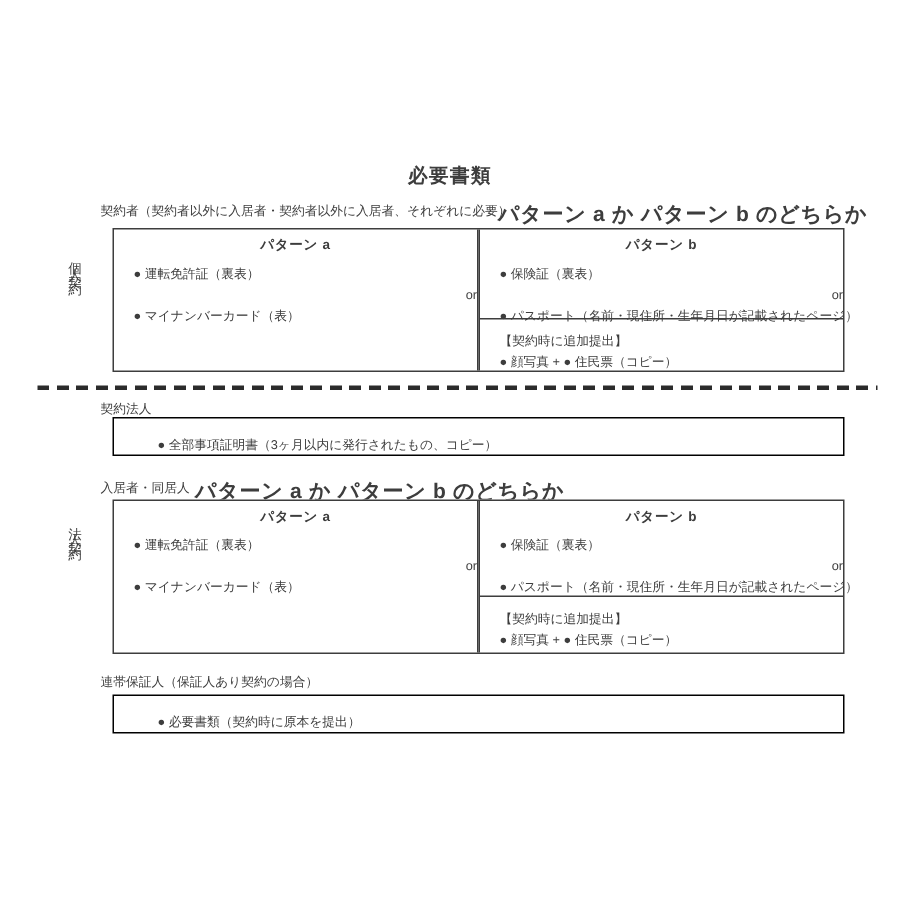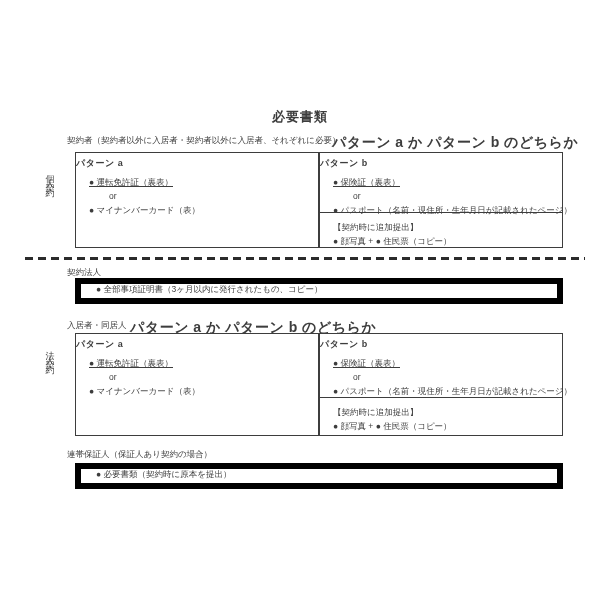--- a/index.html
+++ b/index.html
@@ -51,55 +51,56 @@
     left: 75px;
     width: 488px;
     display: flex;
     border: 1px solid #3d3d3d;
     background: #fff;
   }
   .doc-table .cell { width: 50%; font-size: 8.5px; }
   .doc-table .cell.left  { border-right: 1px solid #3d3d3d; }
   .doc-table .cell.right { border-left: 1px solid #3d3d3d; display: flex; flex-direction: column; }
   .cell-header {
+    text-align: center;
     font-weight: bold;
     font-size: 9px;
     padding-top: 4px;
     letter-spacing: 0.5px;
   }
   .item {
     padding-left: 13px;
     line-height: 14px;
     white-space: nowrap;
   }
-  .item.first { margin-top: 5px; text-decoration: underline; }
-  .item.or { padding-left: 33px; }
+  .item.first { margin-top: 5px; }
+  .item.or { padding-left: 33px; text-align: right; }
   .sub-top { border-bottom: 1px solid #3d3d3d; }
   .t1 { top: 152px; height: 96px; }
   .t1 .sub-top { height: 60px; }
   .t2 { top: 333px; height: 103px; }
   .t2 .sub-top { height: 64px; }
   .sub-bottom { padding-top: 7px; }
   .section-divider {
     position: absolute;
     top: 257px;
     left: 25px;
     width: 560px;
     height: 3px;
     background: repeating-linear-gradient(90deg, #2b2b2b 0 8px, transparent 8px 13px);
   }
   .single-box {
     position: absolute;
     left: 75px;
     width: 488px;
-    border: 6px solid #000000;
+    border: 1px solid #000000;
     display: flex;
-    align-items: flex-start;
+    align-items: flex-end;
     font-size: 8.5px;
-    padding-left: 15px;
+    padding-left: 29px;
     white-space: nowrap;
     background: #fff;
   }
   .box1 { top: 278px; height: 26px; }
   .box2 { top: 463px; height: 26px; }
 </style>
 </head>
 <body>
 
 <div class="page">

